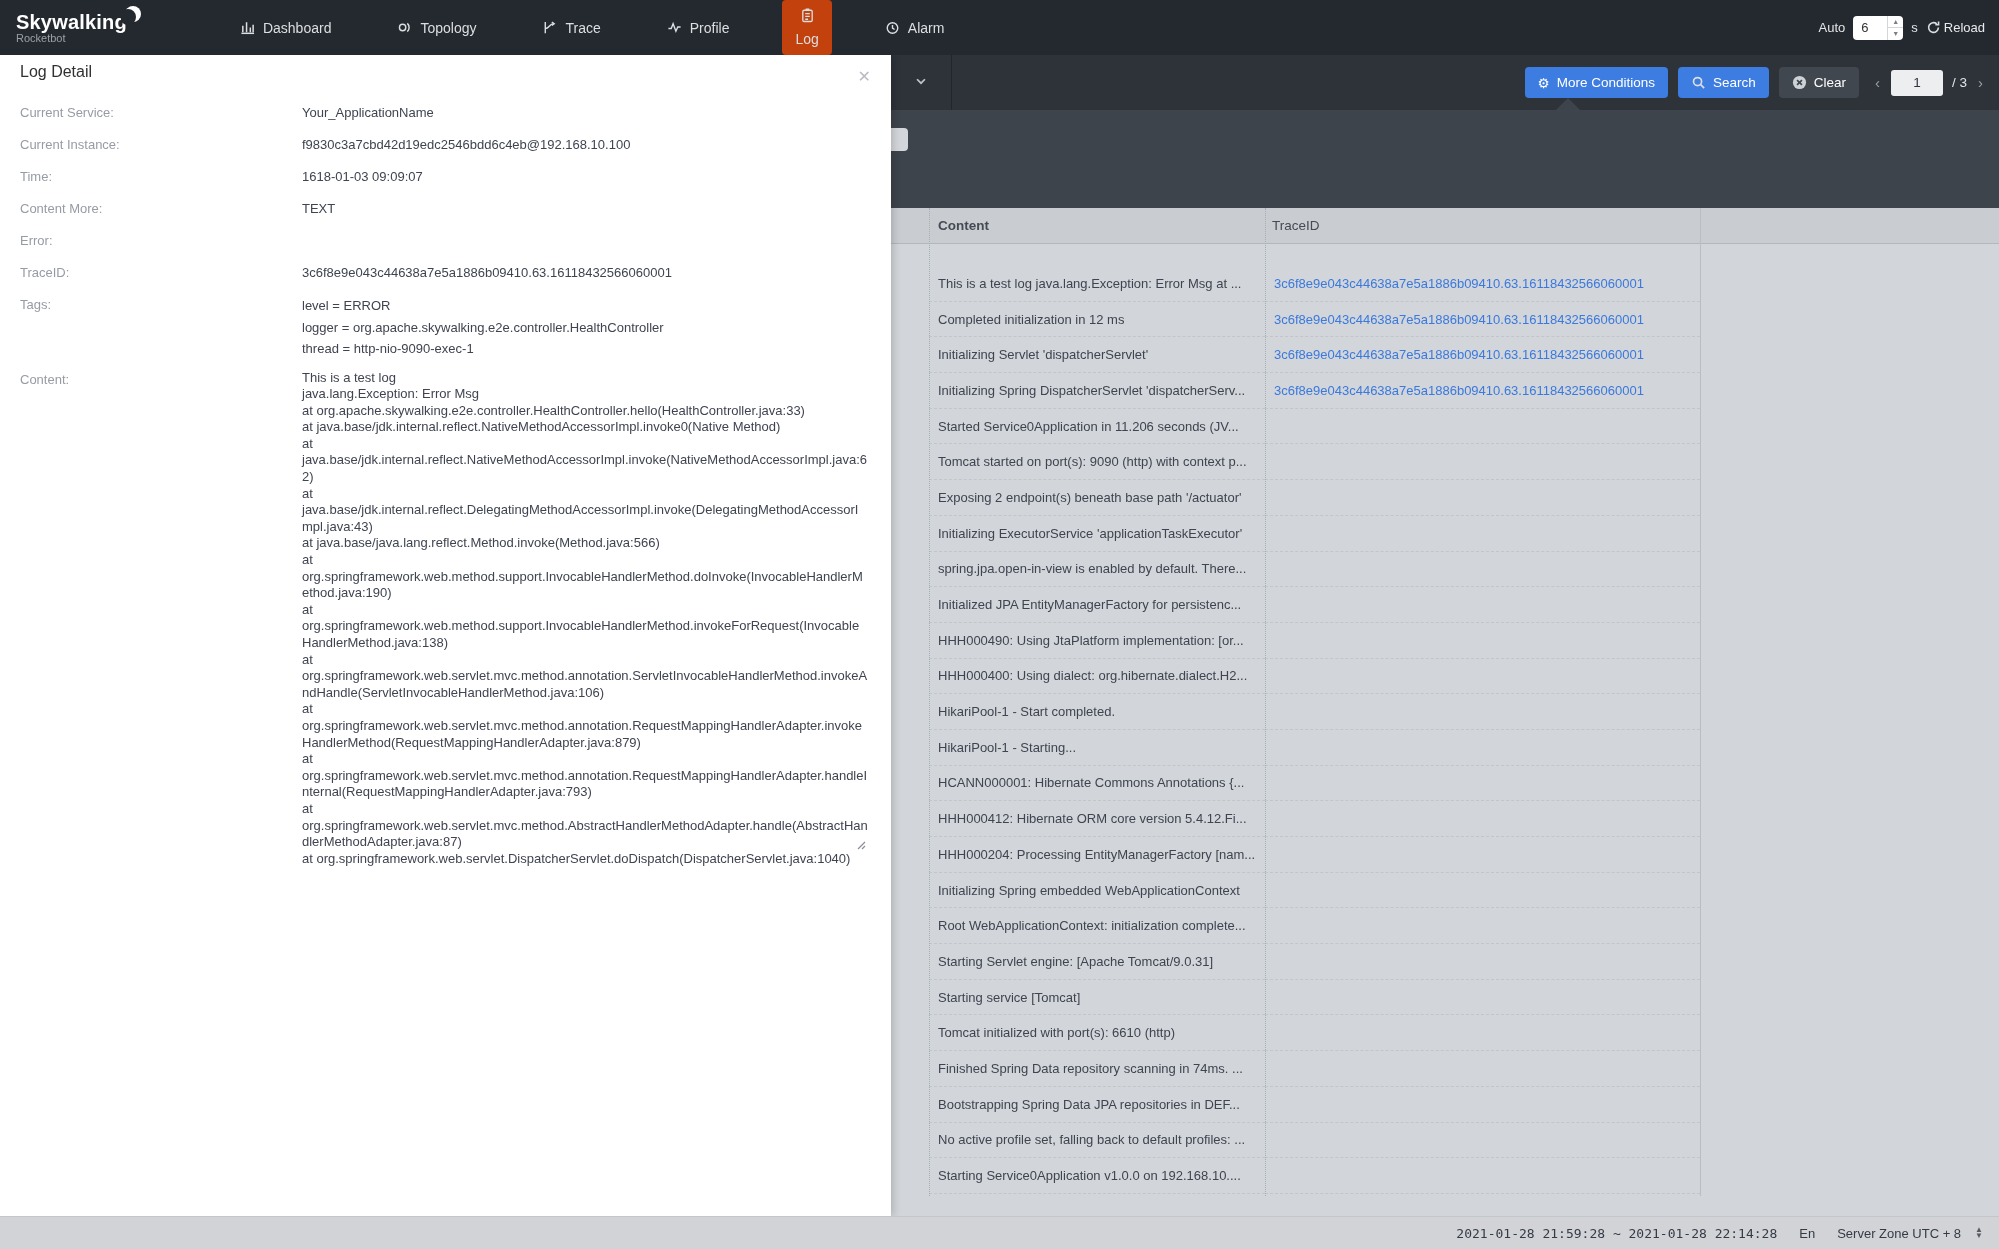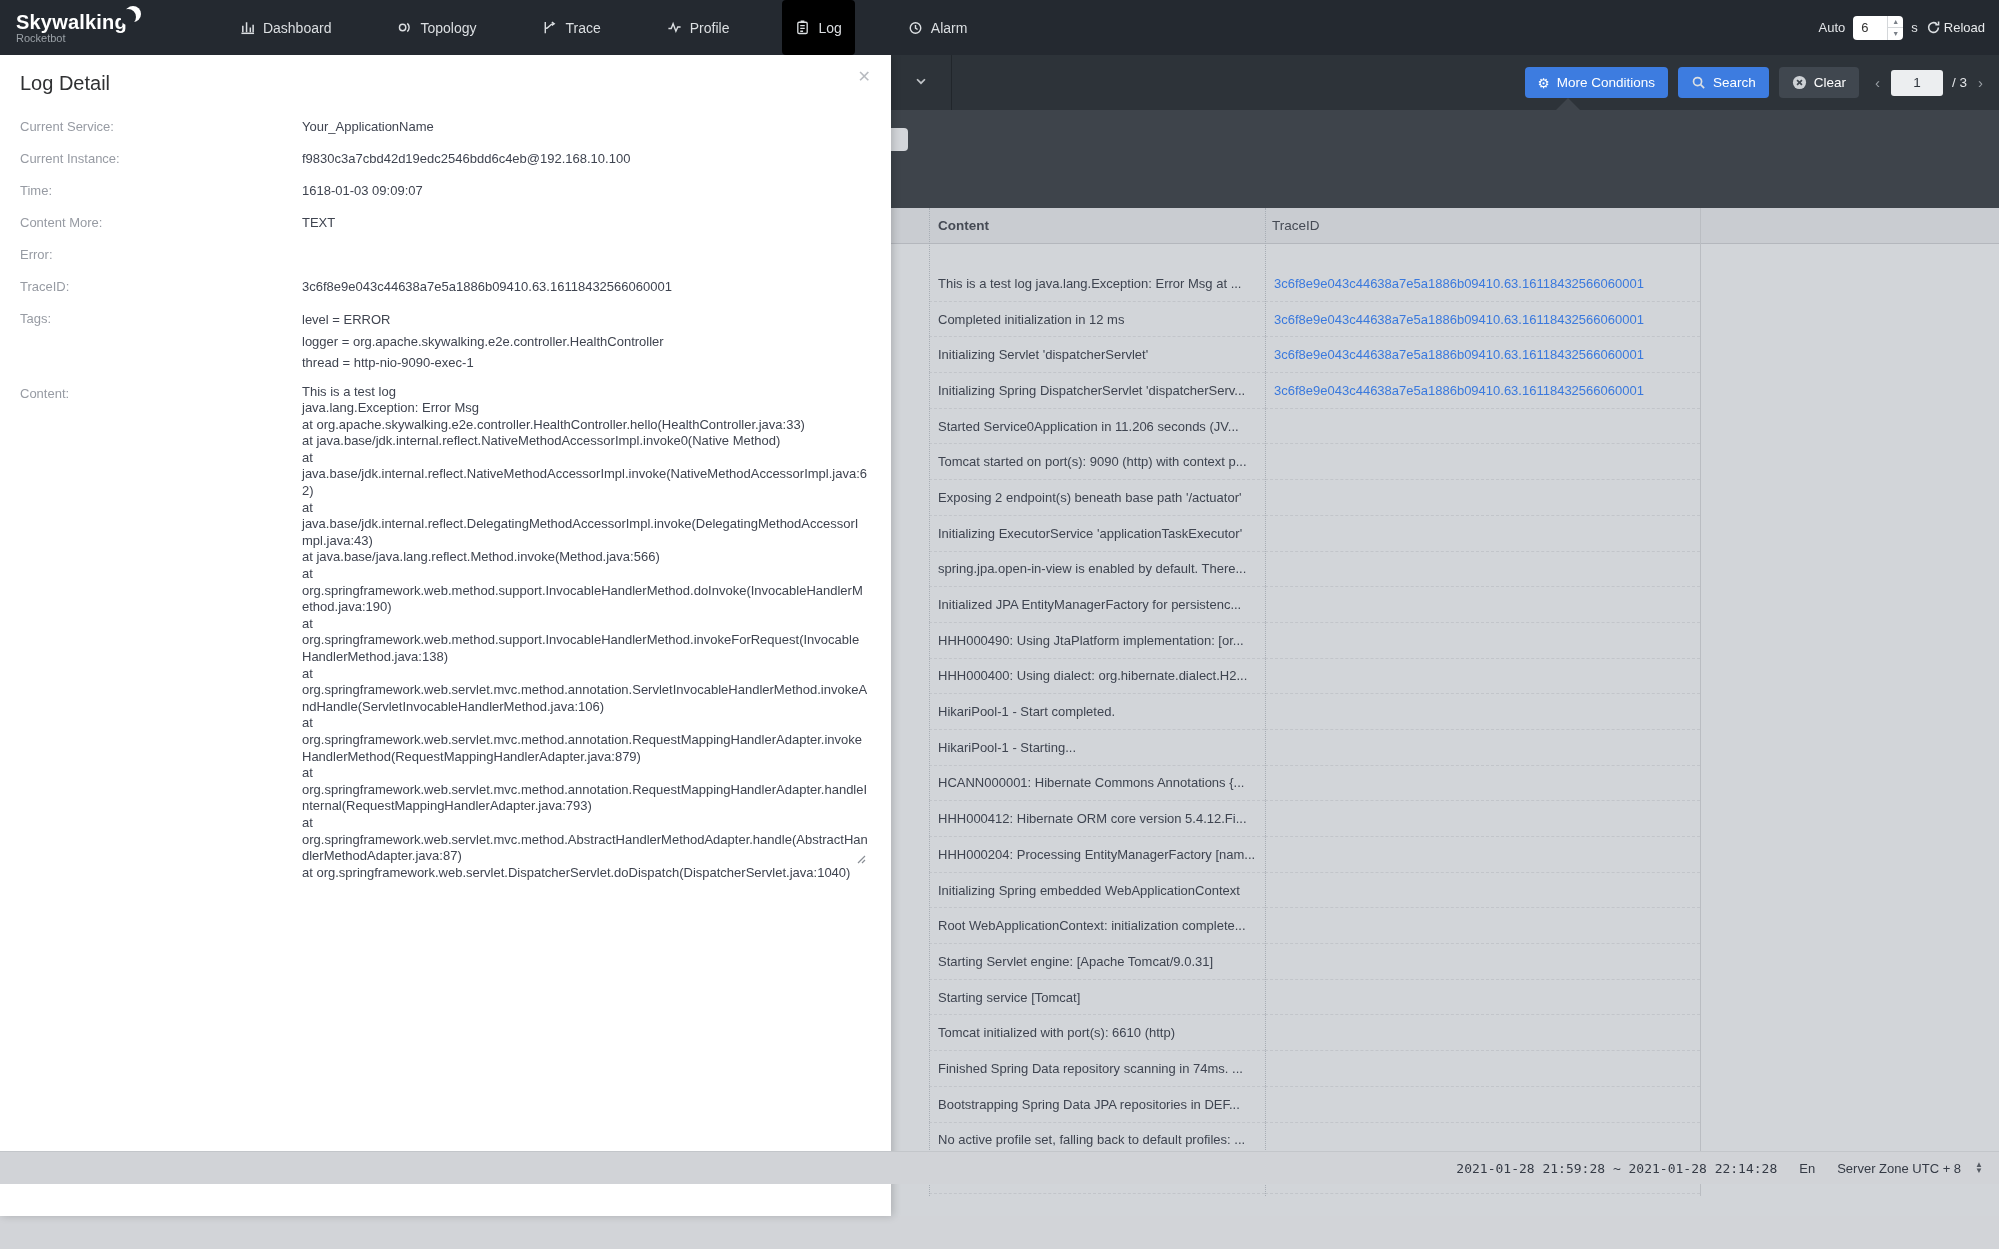--- a/index.html
+++ b/index.html
@@ -17,21 +17,21 @@
   }
   .logo{position:relative;margin-left:16px;line-height:1;cursor:pointer;}
   .logo-title{font-size:20px;font-weight:bold;color:#ffffff;letter-spacing:.2px;}
   .logo-sub{font-size:11px;color:#9aa0a6;margin-top:1px;}
   .logo-crescent{position:absolute;right:-16px;top:-6px;}
   .nav-menu{display:flex;margin-left:100px;gap:40px;height:100%;}
   .nav-item{
     display:flex;align-items:center;gap:8px;padding:8px 13px;border-radius:4px;
     font-size:14px;color:#dcdfe2;cursor:pointer;white-space:nowrap;
   }
-  .nav-item.active{background:#000000;}
+  .nav-item.active{background:#c2410c;flex-direction:column;}
   .nav-icon{display:inline-flex;width:15px;height:15px;color:#dcdfe2;}
   .nav-icon svg{width:15px;height:15px;}
   .nav-right{margin-left:auto;display:flex;align-items:center;gap:8px;margin-right:14px;font-size:13px;}
   .auto-input{
     position:relative;width:50px;height:24px;background:#fff;border-radius:4px;overflow:hidden;
     display:flex;align-items:center;
   }
   .auto-input input{
     border:none;outline:none;width:32px;height:100%;padding:0 0 0 8px;font-size:13px;color:#333;
     font-family:inherit;background:transparent;
@@ -86,36 +86,36 @@
     border-bottom:1px dashed #c2c5ca;overflow:hidden;white-space:nowrap;
   }
   .t-traceid a{color:#3a79dd;text-decoration:none;}
   .v-line-dotted{position:absolute;top:208px;width:0;height:988px;border-left:1px dotted #a7adb4;z-index:2;}
   .v-line-solid{position:absolute;left:1700px;top:208px;width:1px;height:988px;background:#babdc2;z-index:2;}
   
   .modal{
     position:absolute;left:0;top:55px;width:891px;height:1161px;background:#ffffff;z-index:20;
     box-shadow:2px 0 8px rgba(0,0,0,.18);
   }
-  .modal-title{font-size:20px;color:#303133;padding:17px 0 0 20px;}
+  .modal-title{font-size:16px;color:#303133;padding:8px 0 0 20px;}
   .modal-close{position:absolute;right:20px;top:12px;font-size:16px;color:#b8bbc0;cursor:pointer;}
   .fields{margin:22px 0 0 20px;}
   .f-row{display:flex;margin-bottom:12px;min-height:20px;line-height:20px;font-size:13px;}
   .f-label{width:282px;color:#979ba3;flex:none;}
   .f-value{color:#3f4450;}
   .tags-lines .tag-line{line-height:21.5px;color:#3f4450;font-size:13px;}
   .f-row.tags-row{margin-bottom:10px;}
   .content-block{
     position:relative;width:566px;font-size:13px;line-height:16.6px;color:#3f4450;
     white-space:pre-wrap;overflow-wrap:break-word;
   }
   .resize-handle{position:absolute;right:2px;bottom:-4px;color:#8a8f96;}
   
   .footer{
-    position:absolute;left:0;top:1151px;width:1999px;height:33px;background:#d1d3d7;
+    position:absolute;left:0;top:1216px;width:1999px;height:33px;background:#d1d3d7;
     border-top:1px solid #c3c6ca;z-index:25;display:flex;align-items:center;justify-content:flex-end;
     gap:22px;padding-right:16px;font-size:13px;color:#353b46;
   }
   .time-range{font-family:"DejaVu Sans Mono","Liberation Mono",monospace;font-size:13px;cursor:pointer;}
   .lang{cursor:pointer;}
   .zone{display:flex;align-items:center;gap:14px;}
   .zone-stepper{display:flex;flex-direction:column;line-height:6px;font-size:8px;color:#555b63;cursor:pointer;}
 </style>
 </head>
 <body>

